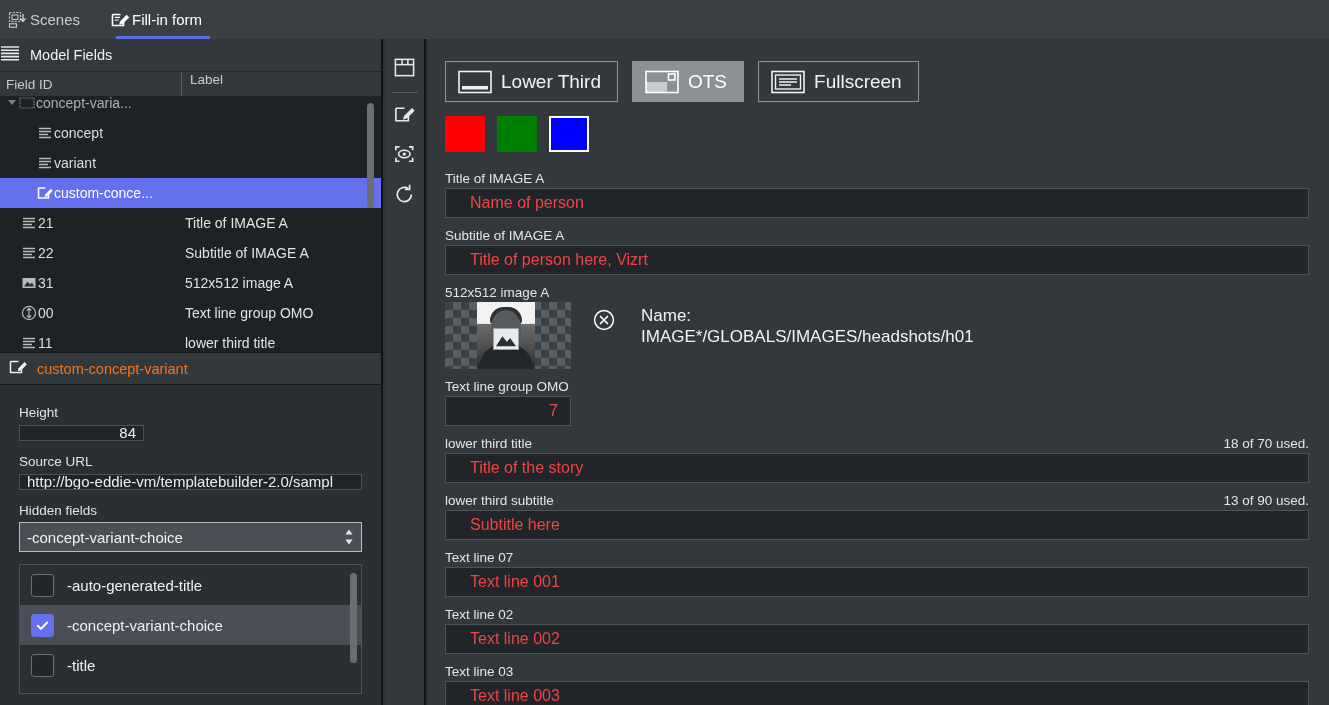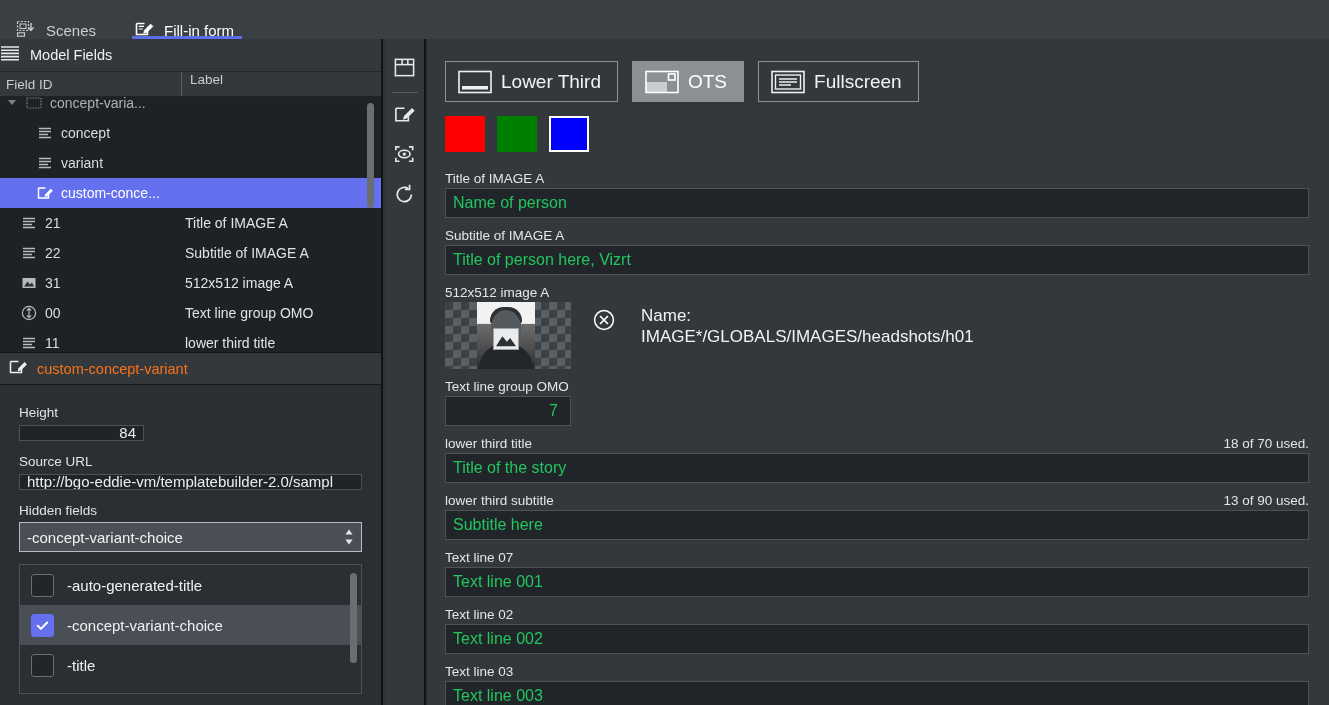--- a/index.html
+++ b/index.html
@@ -12,22 +12,22 @@
   }
   .app { position: relative; width: 1329px; height: 705px; }
 
   
   .tabbar {
     position: absolute; left: 0; top: 0; width: 1329px; height: 39px;
     background: #3a3f44;
     display: flex; align-items: stretch;
   }
   .tab {
-    display: flex; align-items: flex-end; gap: 10px;
-    padding: 0 22px 0 16px;
+    display: flex; align-items: center; gap: 2px;
+    padding: 0 22px 0 8px;
     position: relative;
     font-size: 15px; color: #c9cdd1;
     cursor: pointer;
   }
   .tab.active { color: #ffffff; }
   .tab.active::after {
     content: ""; position: absolute; left: 14px; right: 14px; bottom: 0;
     height: 3px; background: #5b6ee8;
   }
   .tab-ico { width: 20px; height: 20px; display: block; }
@@ -56,21 +56,21 @@
 
   .tree {
     position: relative;
     height: 255px; background: #1e2125; overflow: hidden;
   }
   .tree-row {
     display: flex; align-items: center; height: 30px;
     font-size: 14px; color: #d9dde1; cursor: pointer;
   }
   .tree-row.sel { background: #6570ee; color: #ffffff; }
-  .tree-row .tcell1 { width: 182px; display: flex; align-items: center; gap: 7px; }
+  .tree-row .tcell1 { width: 182px; display: flex; align-items: center; }
   .tree-row .tcell2 { padding-left: 3px; color: #dfe3e7; }
   .ind0 { padding-left: 6px; }
   .ind1 { padding-left: 20px; }
   .ind2 { padding-left: 36px; }
   .t-ico { width: 18px; height: 18px; flex: 0 0 18px; display: block; }
   .clip-row { position: absolute; top: -9px; left: 0; right: 0; opacity: .75;}
 
   .tscroll {
     position: absolute; right: 7px; top: 6px;
     width: 7px; height: 105px; background: #6a6e72; border-radius: 4px;
@@ -162,23 +162,23 @@
   .formfields { margin-top: 19px; }
   .frow { margin-bottom: 10px; }
   .frow .lbl-line {
     display: flex; justify-content: space-between; align-items: baseline;
     font-size: 13.5px; color: #e2e6ea;
     font-stretch: condensed; margin-bottom: 2px;
   }
   .frow .counter { font-size: 13.5px; color: #e2e6ea; text-align: center; }
   .minput {
     width: 864px; height: 30px; background: #212529;
-    border: 1px solid #4d5257; color: #22c55e;
+    border: 1px solid #4d5257; color: #ef4444;
     font-family: "Liberation Sans", sans-serif; font-size: 16px;
-    padding: 0 7px; outline: none;
+    padding: 0 24px; outline: none;
   }
   .minput.small { width: 126px; text-align: right; padding-right: 12px; }
 
   
   .imgrow { display: flex; align-items: flex-start; gap: 16px; margin-top: 2px; }
   .thumb-wrap { position: relative; width: 126px; height: 67px; }
   .checker {
     position: absolute; inset: 0;
     background-image:
       linear-gradient(45deg, #5a5f64 25%, transparent 25%, transparent 75%, #5a5f64 75%),

